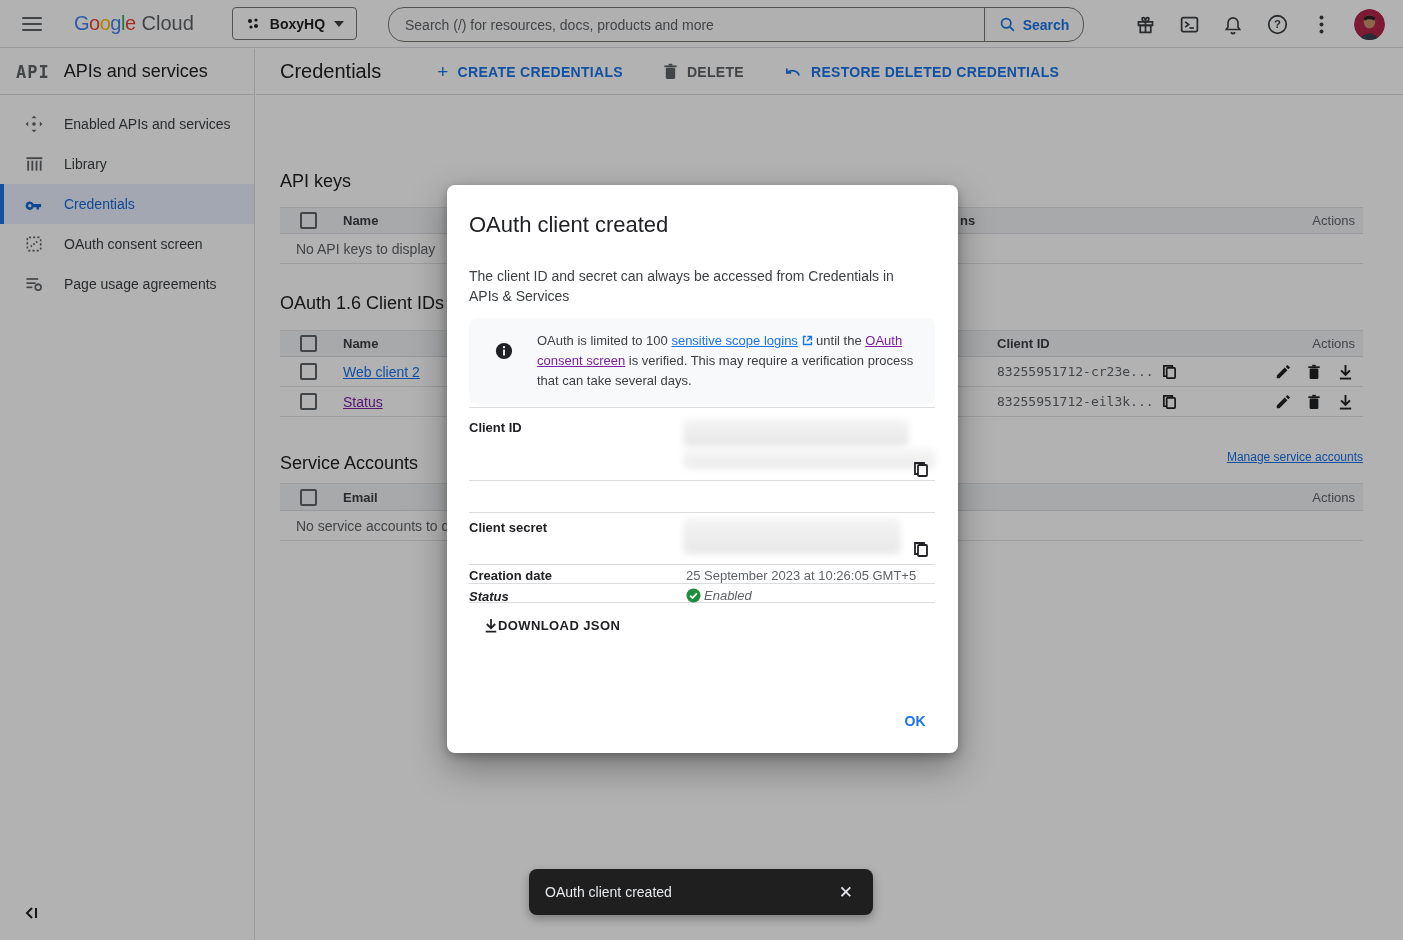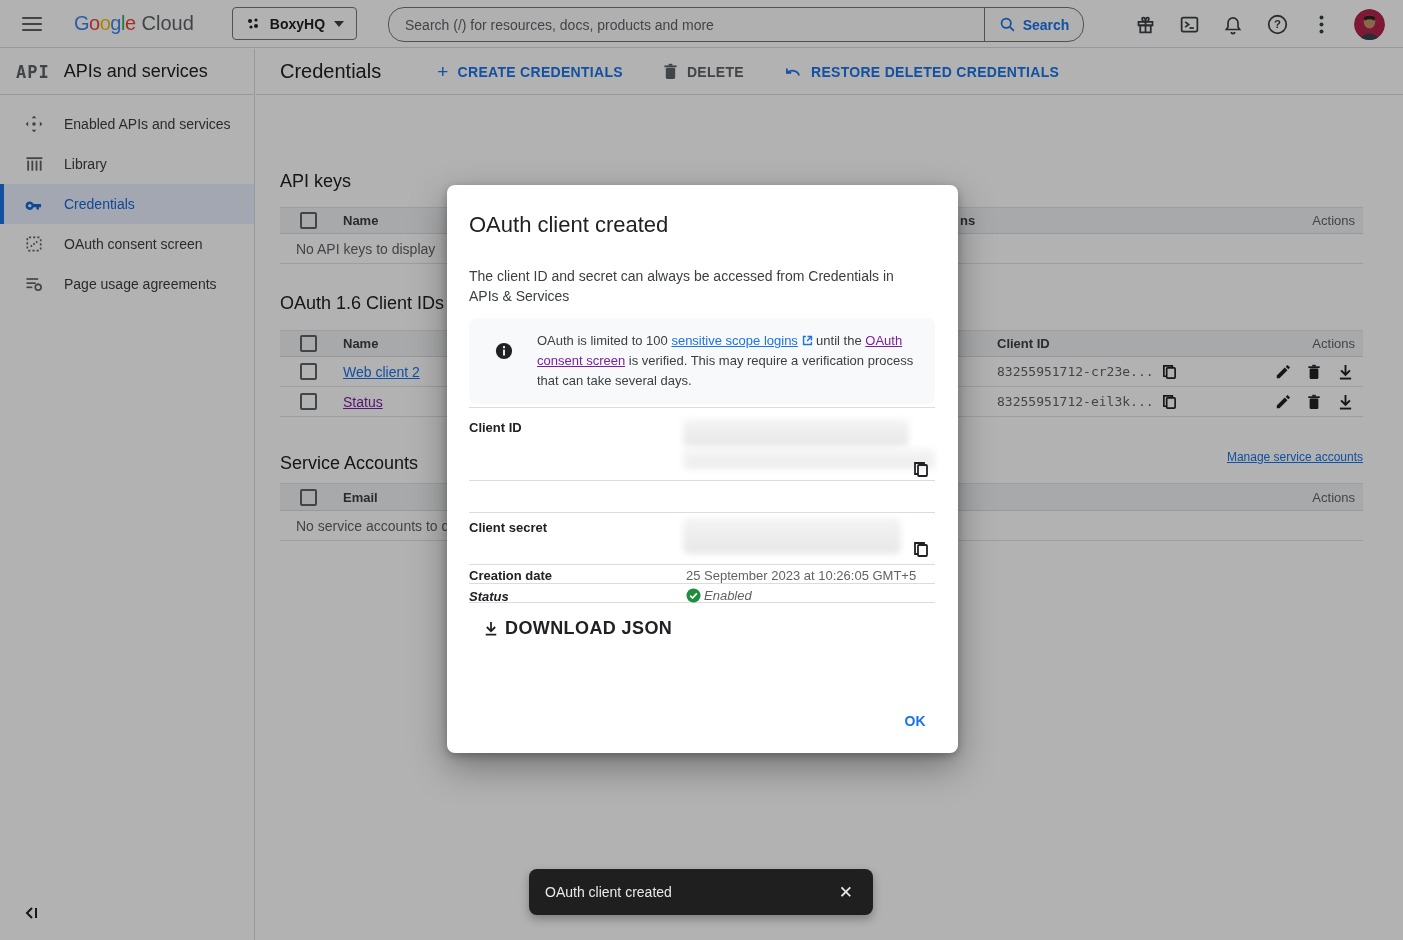--- a/index.html
+++ b/index.html
@@ -91,22 +91,22 @@
   .ilink.blue { color:#1a73e8; }
   .ilink.purple { color:#7b1fa2; }
   .m-rows { position:absolute; left:22px; top:222px; width:466px; }
   .mrow { position:relative; border-top:1px solid #dadce0; }
   .mrow.last { border-bottom:1px solid #dadce0; }
   .mlabel { position:absolute; left:0; font-size:13px; font-weight:bold; color:#202124; }
   .mval { position:absolute; left:217px; font-size:13px; color:#5f6368; }
   .blob { position:absolute; border-radius:6px; filter:blur(3px);
     background:linear-gradient(180deg,#f4f4f4,#e7e7e7); }
   .copy-btn { position:absolute; cursor:pointer; }
-  .dl-btn { position:absolute; left:37px; top:433px; display:flex; align-items:center; gap:7px;
-    font-size:18px; font-weight:bold; letter-spacing:.4px; color:#202124; cursor:pointer; }
+  .dl-btn { position:absolute; left:37px; top:433px; display:flex; align-items:center; 
+    font-size:13px; font-weight:bold; letter-spacing:.4px; color:#202124; cursor:pointer; }
   .ok-btn { position:absolute; right:24px; top:524px; font-size:14px; font-weight:bold;
     letter-spacing:.3px; color:#1a73e8; cursor:pointer; padding:4px 8px; }
   .status-wrap { position:absolute; left:217px; display:flex; align-items:center; gap:3px;
     font-size:13px; color:#5f6368; }
 
   
   .toast { position:absolute; left:529px; top:869px; width:344px; height:46px; background:#1f1f1f;
     border-radius:8px; z-index:20; display:flex; align-items:center; padding:0 16px;
     box-shadow:0 4px 10px rgba(0,0,0,.3); }
   .toast-msg { flex:1; font-size:14px; color:#e8eaed; }

